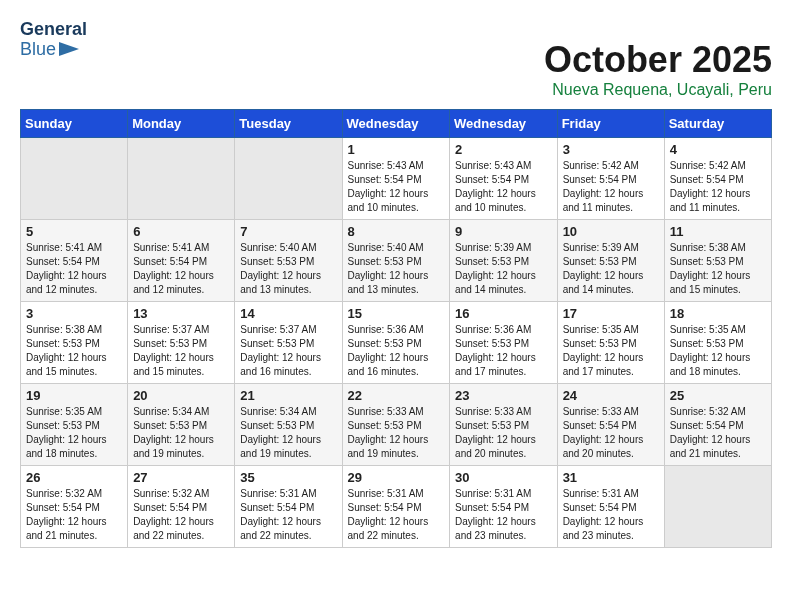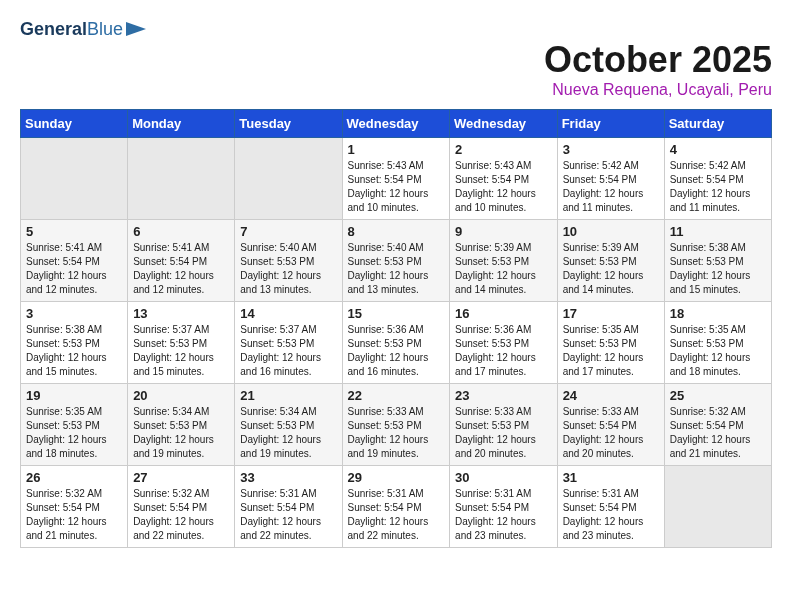--- a/index.html
+++ b/index.html
@@ -24,21 +24,21 @@
       text-align: right;
       margin-top: 19px;
     }
     .month-title {
       font-size: 36px;
       font-weight: bold;
       color: #1a1a1a;
     }
     .location {
       font-size: 16px;
-      color: #a21caf;
+      color: #15803d;
     }
     .calendar {
       width: 100%;
       border-collapse: collapse;
       border: 1px solid #ccc;
     }
     .calendar th {
       background-color: #1d4ed8;
       color: white;
       padding: 6px 4px;
@@ -71,21 +71,21 @@
     }
     .empty-cell {
       background: #e8e8e8 !important;
     }
   </style>
 </head>
 <body>
 
 <div class="header">
   <div class="logo">
-    <div style="display:flex; flex-direction:row; line-height:1.1;">
+    <div style="display:flex; flex-direction:column; line-height:1.1;">
       <span style="font-size:18px; font-weight:bold; color:#1a3a5c;">General</span>
       <div style="display:flex; align-items:center;">
         <span style="font-size:18px; font-weight:normal; color:#2e6da4;">Blue</span>
         <div style="margin-left:3px; margin-top:2px;">
           <svg width="20" height="14" viewBox="0 0 20 14">
             <polygon points="0,0 0,14 20,7" fill="#2e6da4"></polygon>
           </svg>
         </div>
       </div>
     </div>
@@ -223,21 +223,21 @@
       <tr>
         <td>
           <div class="day-num">26</div>
           <div class="day-info">Sunrise: 5:32 AM<br>Sunset: 5:54 PM<br>Daylight: 12 hours and 21 minutes.</div>
         </td>
         <td>
           <div class="day-num">27</div>
           <div class="day-info">Sunrise: 5:32 AM<br>Sunset: 5:54 PM<br>Daylight: 12 hours and 22 minutes.</div>
         </td>
         <td>
-          <div class="day-num">33</div>
+          <div class="day-num">35</div>
           <div class="day-info">Sunrise: 5:31 AM<br>Sunset: 5:54 PM<br>Daylight: 12 hours and 22 minutes.</div>
         </td>
         <td>
           <div class="day-num">29</div>
           <div class="day-info">Sunrise: 5:31 AM<br>Sunset: 5:54 PM<br>Daylight: 12 hours and 22 minutes.</div>
         </td>
         <td>
           <div class="day-num">30</div>
           <div class="day-info">Sunrise: 5:31 AM<br>Sunset: 5:54 PM<br>Daylight: 12 hours and 23 minutes.</div>
         </td>

